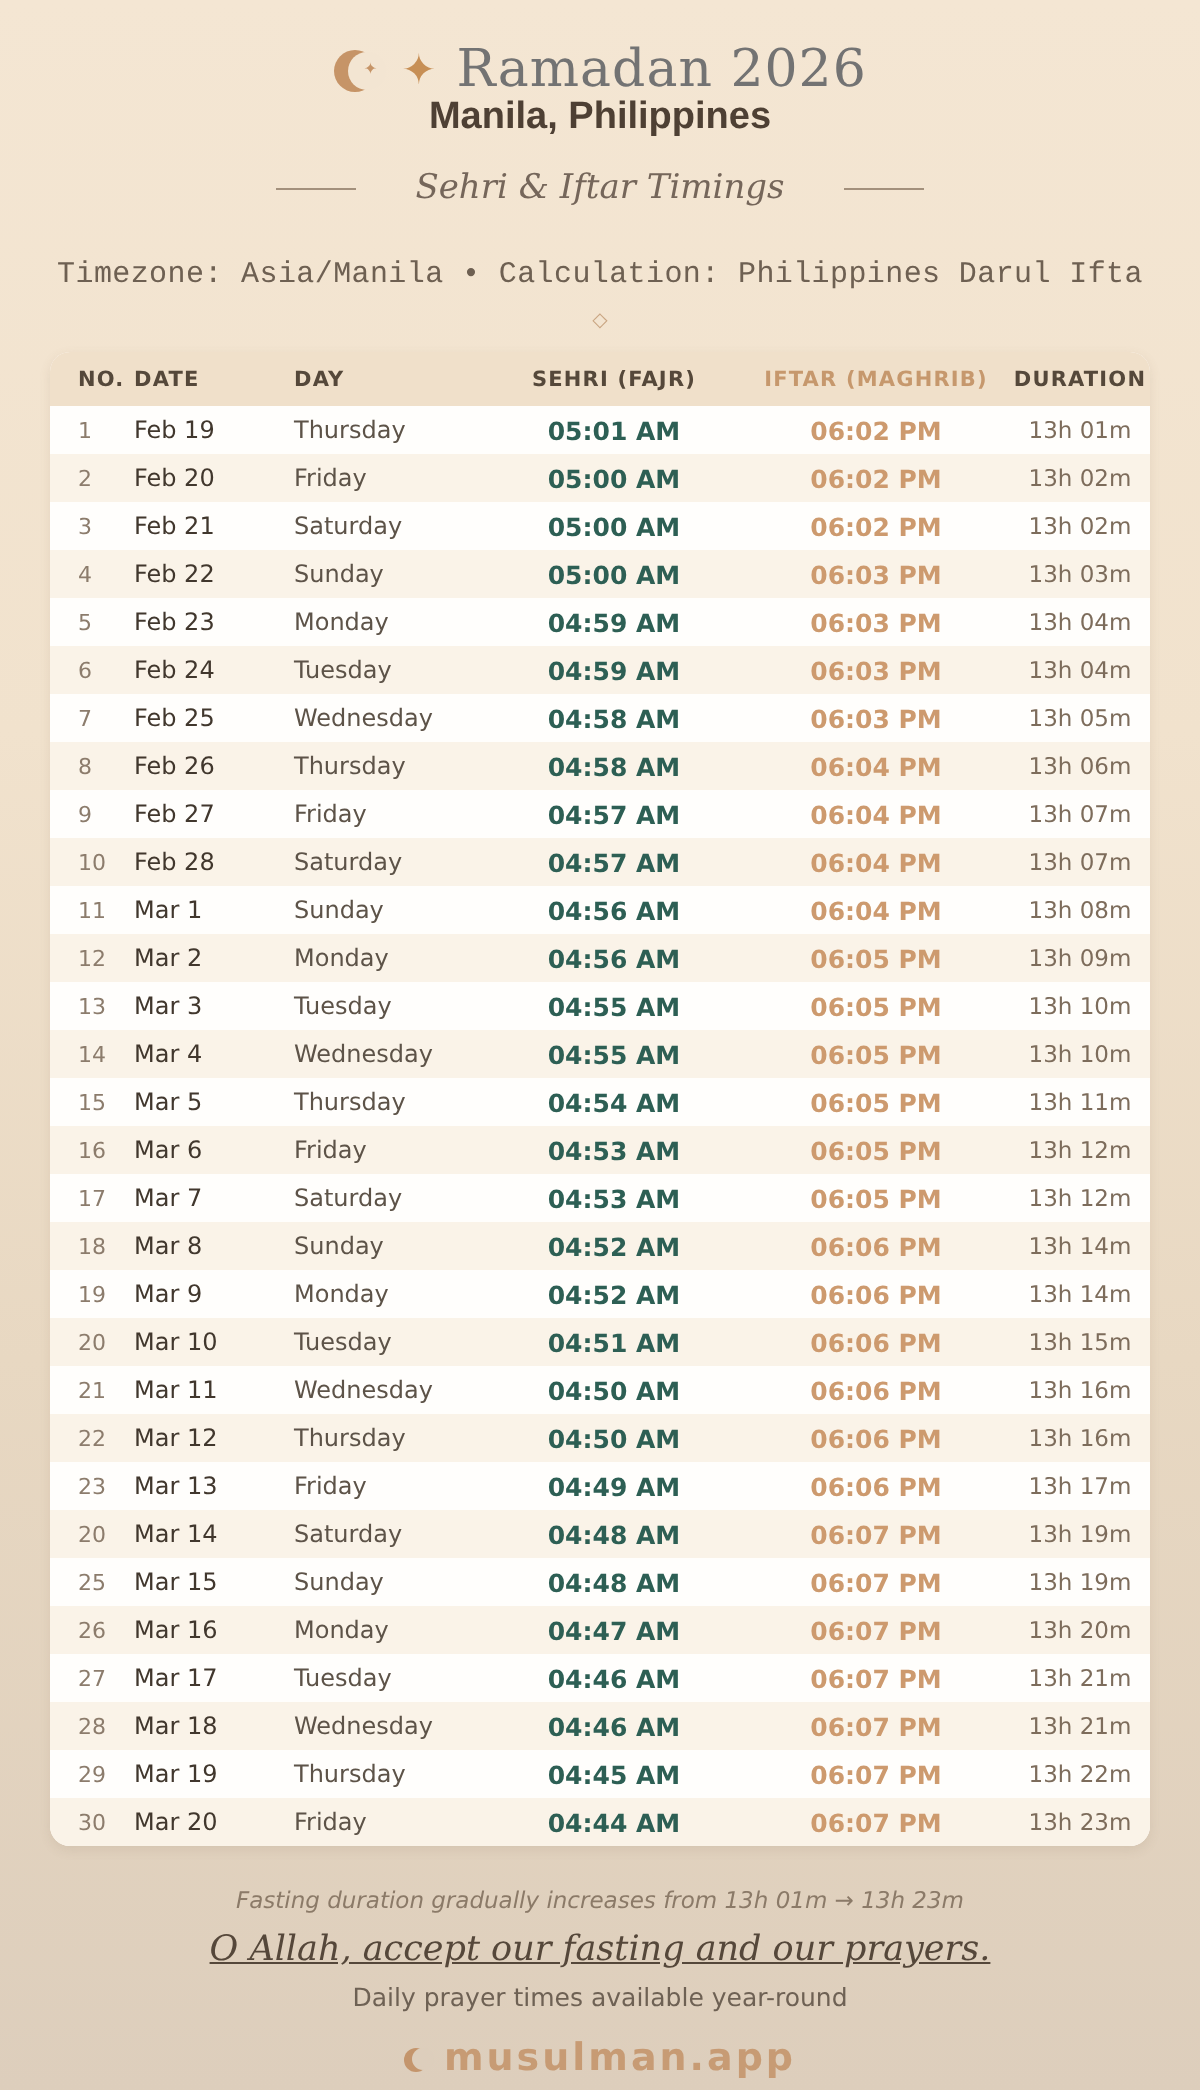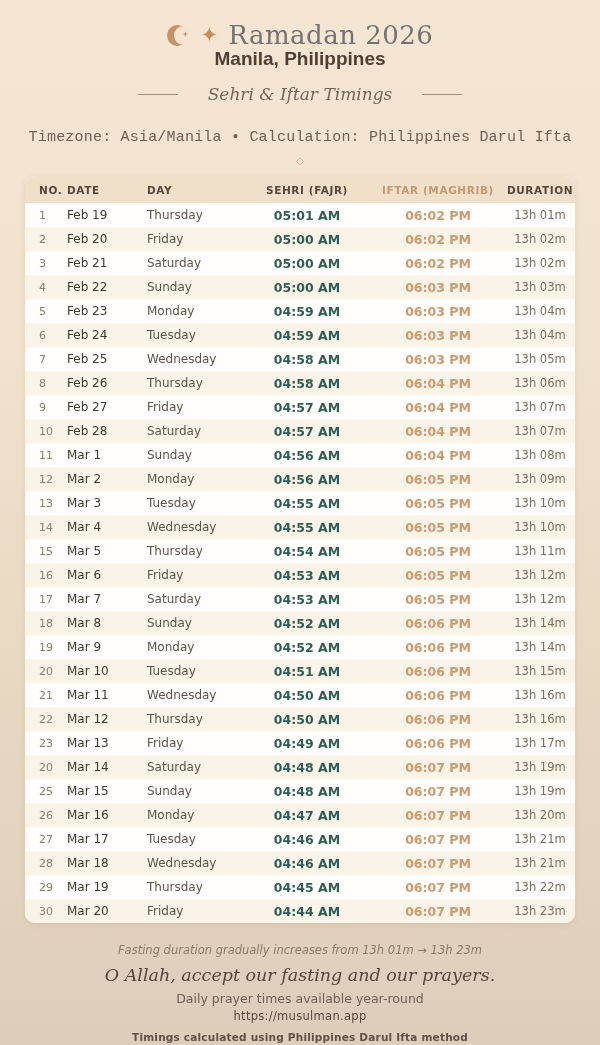--- a/index.html
+++ b/index.html
@@ -82,21 +82,21 @@
   td.td-iftar { text-align: center; font-weight: 700; color: #cd9a6e; font-size: 12.5px; }
   td.td-dur { text-align: center; color: #7d6c5b; font-size: 11.5px; }
 
   
   .footer { text-align: center; }
   .footnote {
     margin-top: 20px; font-style: italic; font-size: 11.5px; color: #8b7a68;
   }
   .dua {
     font-family: "DejaVu Serif", "Liberation Serif", serif;
-    font-style: italic; font-size: 17.5px; color: #55473a; margin-top: 8px;
+    font-style: italic; font-size: 17.5px; color: #55473a; margin-top: 8px; text-decoration: underline;
   }
   .availability { margin-top: 6px; font-size: 12.5px; color: #6e6154; }
   .brand-row {
     display: flex; align-items: center; justify-content: center; gap: 7px; margin-top: 12px;
   }
   .crescent.small { width: 13px; height: 13px; }
   .crescent.small::before { width: 12px; height: 12px; top: 1px; background: #c4956c; }
   .crescent.small::after { width: 11px; height: 11px; left: 4px; top: 1px; background: #ddcebc; }
   .brand-name { font-size: 19px; font-weight: 700; color: #c79b74; letter-spacing: 1.5px; }
   .brand-url { margin-top: 3px; font-size: 11.5px; color: #57493c; letter-spacing: 0.3px; }
@@ -385,15 +385,19 @@
     <td class="td-dur">13h 23m</td>
   </tr>
       </tbody>
   </table>
 </div>
 
 <div class="footer">
   <div class="footnote">Fasting duration gradually increases from 13h 01m → 13h 23m</div>
   <div class="dua">O Allah, accept our fasting and our prayers.</div>
   <div class="availability">Daily prayer times available year-round</div>
+  <div class="brand-row">
+    <span class="crescent small"></span>
+    <span class="brand-name">musulman.app</span>
+  </div>
   <div class="brand-url">https://musulman.app</div>
   <div class="method">Timings calculated using Philippines Darul Ifta method</div>
 </div>
 
 </body></html>

